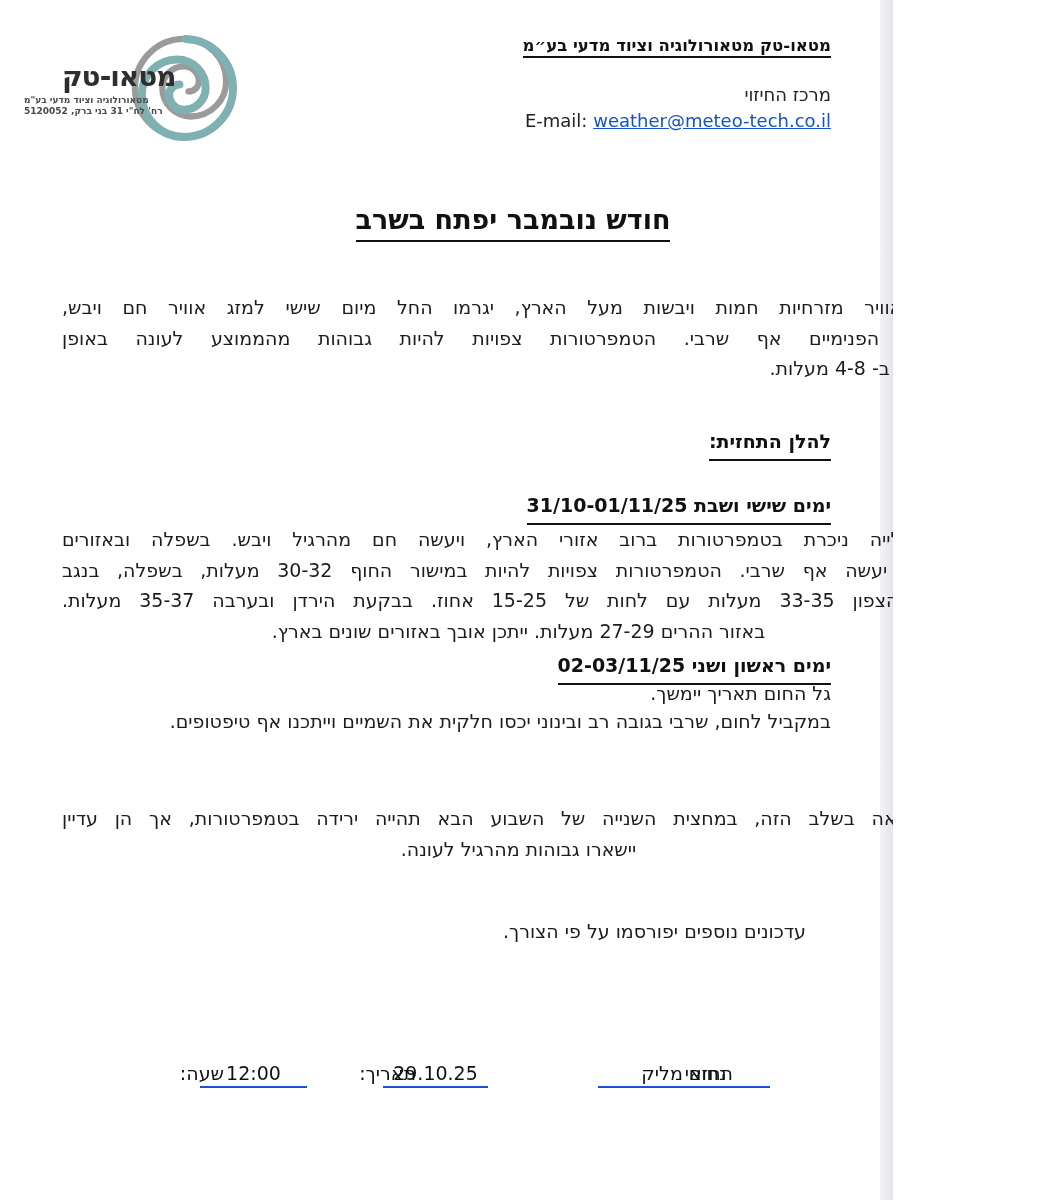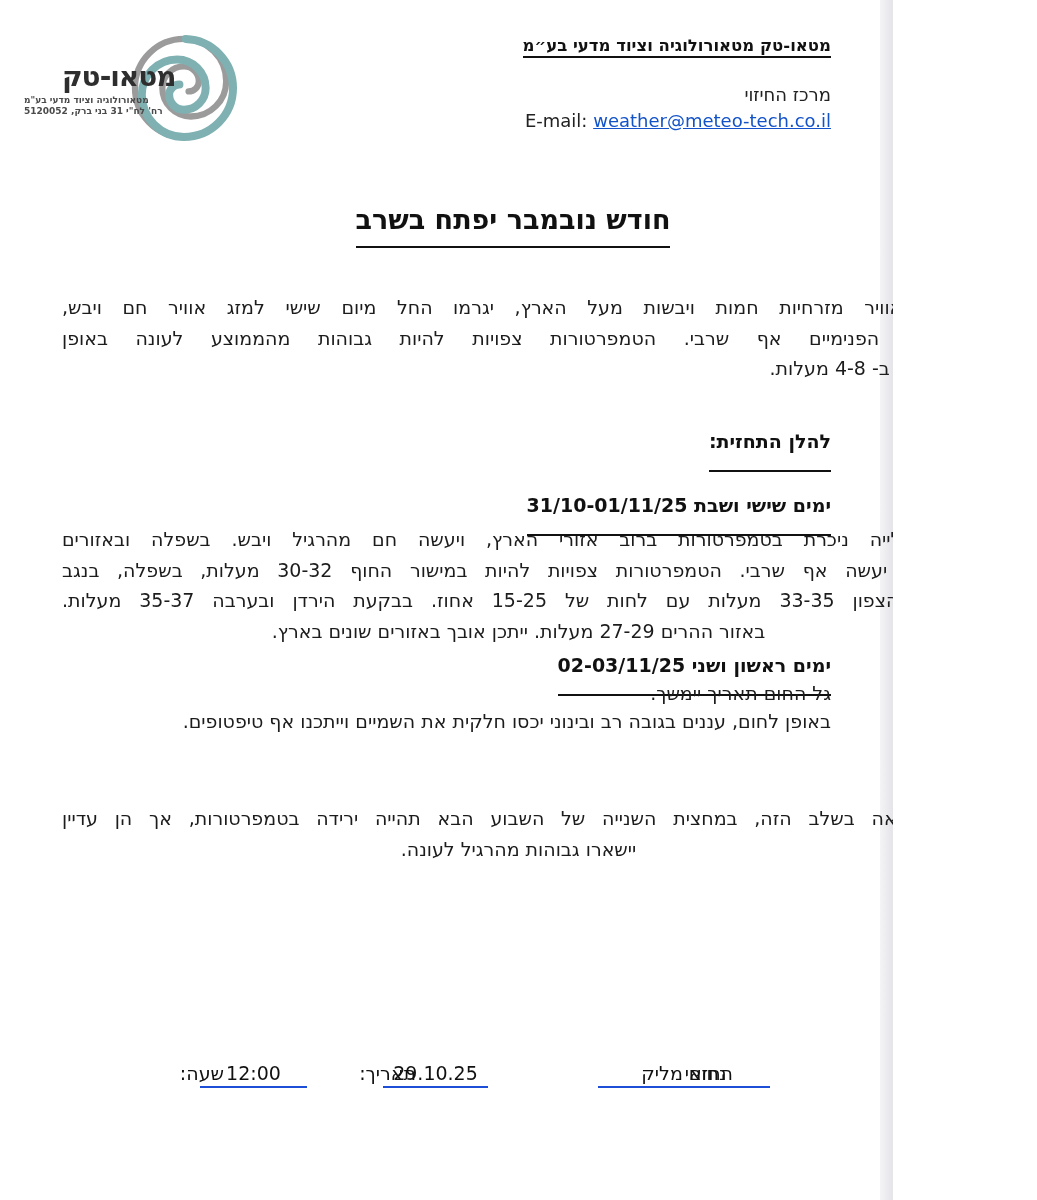--- a/index.html
+++ b/index.html
@@ -21,30 +21,30 @@
   .logo-spiral{position:absolute;left:127px;top:28px;}
   .logo-heb{position:absolute;left:62px;top:60px;width:122px;direction:rtl;text-align:left;
     font-size:28px;font-weight:bold;color:#2e2e2e;letter-spacing:-1px;}
   .logo-sub{position:absolute;left:24px;top:95px;width:160px;direction:rtl;text-align:left;
     font-size:9px;font-weight:bold;color:#4a4a4a;line-height:11px;}
   .logo-lat{position:absolute;left:147px;top:84px;font-size:32px;font-weight:bold;color:#3a3a3a;letter-spacing:-1px;}
 
   
   .title-wrap{position:absolute;top:204px;left:0;width:1026px;text-align:center;}
   .title{display:inline-block;font-size:27px;font-weight:bold;color:#111;
-    border-bottom:2.5px solid #111;padding-bottom:11px;direction:rtl;}
+    border-bottom:2.5px solid #111;padding-bottom:5px;direction:rtl;}
 
   
   .para{position:absolute;left:62px;width:913px;direction:rtl;font-size:19px;line-height:30.5px;color:#1c1c1c;}
   .pline{text-align:justify;text-align-last:justify;}
   .para.last-right .pline:last-child{text-align-last:right;}
   .para.last-center .pline:last-child{text-align-last:center;}
 
   .h-right{position:absolute;right:62px;direction:rtl;font-weight:bold;font-size:19px;color:#111;}
-  .h-right .u{border-bottom:2px solid #111;padding-bottom:18px;}
+  .h-right .u{border-bottom:2px solid #111;padding-bottom:7px;}
   .ltr-num{direction:ltr;unicode-bidi:embed;}
 
   .rline{position:absolute;right:62px;direction:rtl;font-size:19px;color:#1c1c1c;}
 
   
   .f-label{position:absolute;font-size:19px;color:#111;direction:rtl;top:1062px;}
   .f-field{position:absolute;top:1060px;border-bottom:2px solid #1d4ed8;text-align:center;
     font-size:19px;color:#111;height:26px;line-height:26px;padding-bottom:0;}
   .f-field.ltr{direction:ltr;}
 </style>
@@ -102,27 +102,28 @@
       <div class="pline">באזור ההרים 27-29 מעלות. ייתכן אובך באזורים שונים בארץ.</div>
     </div>
 
   <div class="h-right" style="top:654px">
     <span class="u">
       <span>ימים ראשון ושני</span>
       <span class="ltr-num">02-03/11/25</span>
     </span>
   </div>
   <div class="rline" style="top:682px">גל החום תאריך יימשך.</div>
-  <div class="rline" style="top:710px">באופן לחום, עננים בגובה רב ובינוני יכסו חלקית את השמיים וייתכנו אף טיפטופים.</div>
+  <div class="rline" style="top:710px">במקביל לחום, שרבי בגובה רב ובינוני יכסו חלקית את השמיים וייתכנו אף טיפטופים.</div>
 
   <div class="para last-center" style="top:803px">
       <div class="pline">ככל הנראה בשלב הזה, במחצית השנייה של השבוע הבא תהייה ירידה בטמפרטורות, אך הן עדיין</div>
       <div class="pline">יישארו גבוהות מהרגיל לעונה.</div>
     </div>
 
+  <div class="rline" style="top:920px;right:87px">עדכונים נוספים יפורסמו על פי הצורך.</div>
 
   <div class="f-label" style="right:160px">החזאי</div>
   <div class="f-field" style="left:598px;width:172px">נחום מליק</div>
   <div class="f-label" style="right:477px">תאריך:</div>
   <div class="f-field ltr" style="left:383px;width:105px">29.10.25</div>
   <div class="f-label" style="right:669px">שעה:</div>
   <div class="f-field ltr" style="left:200px;width:107px">12:00</div>
 
 </div>
 

